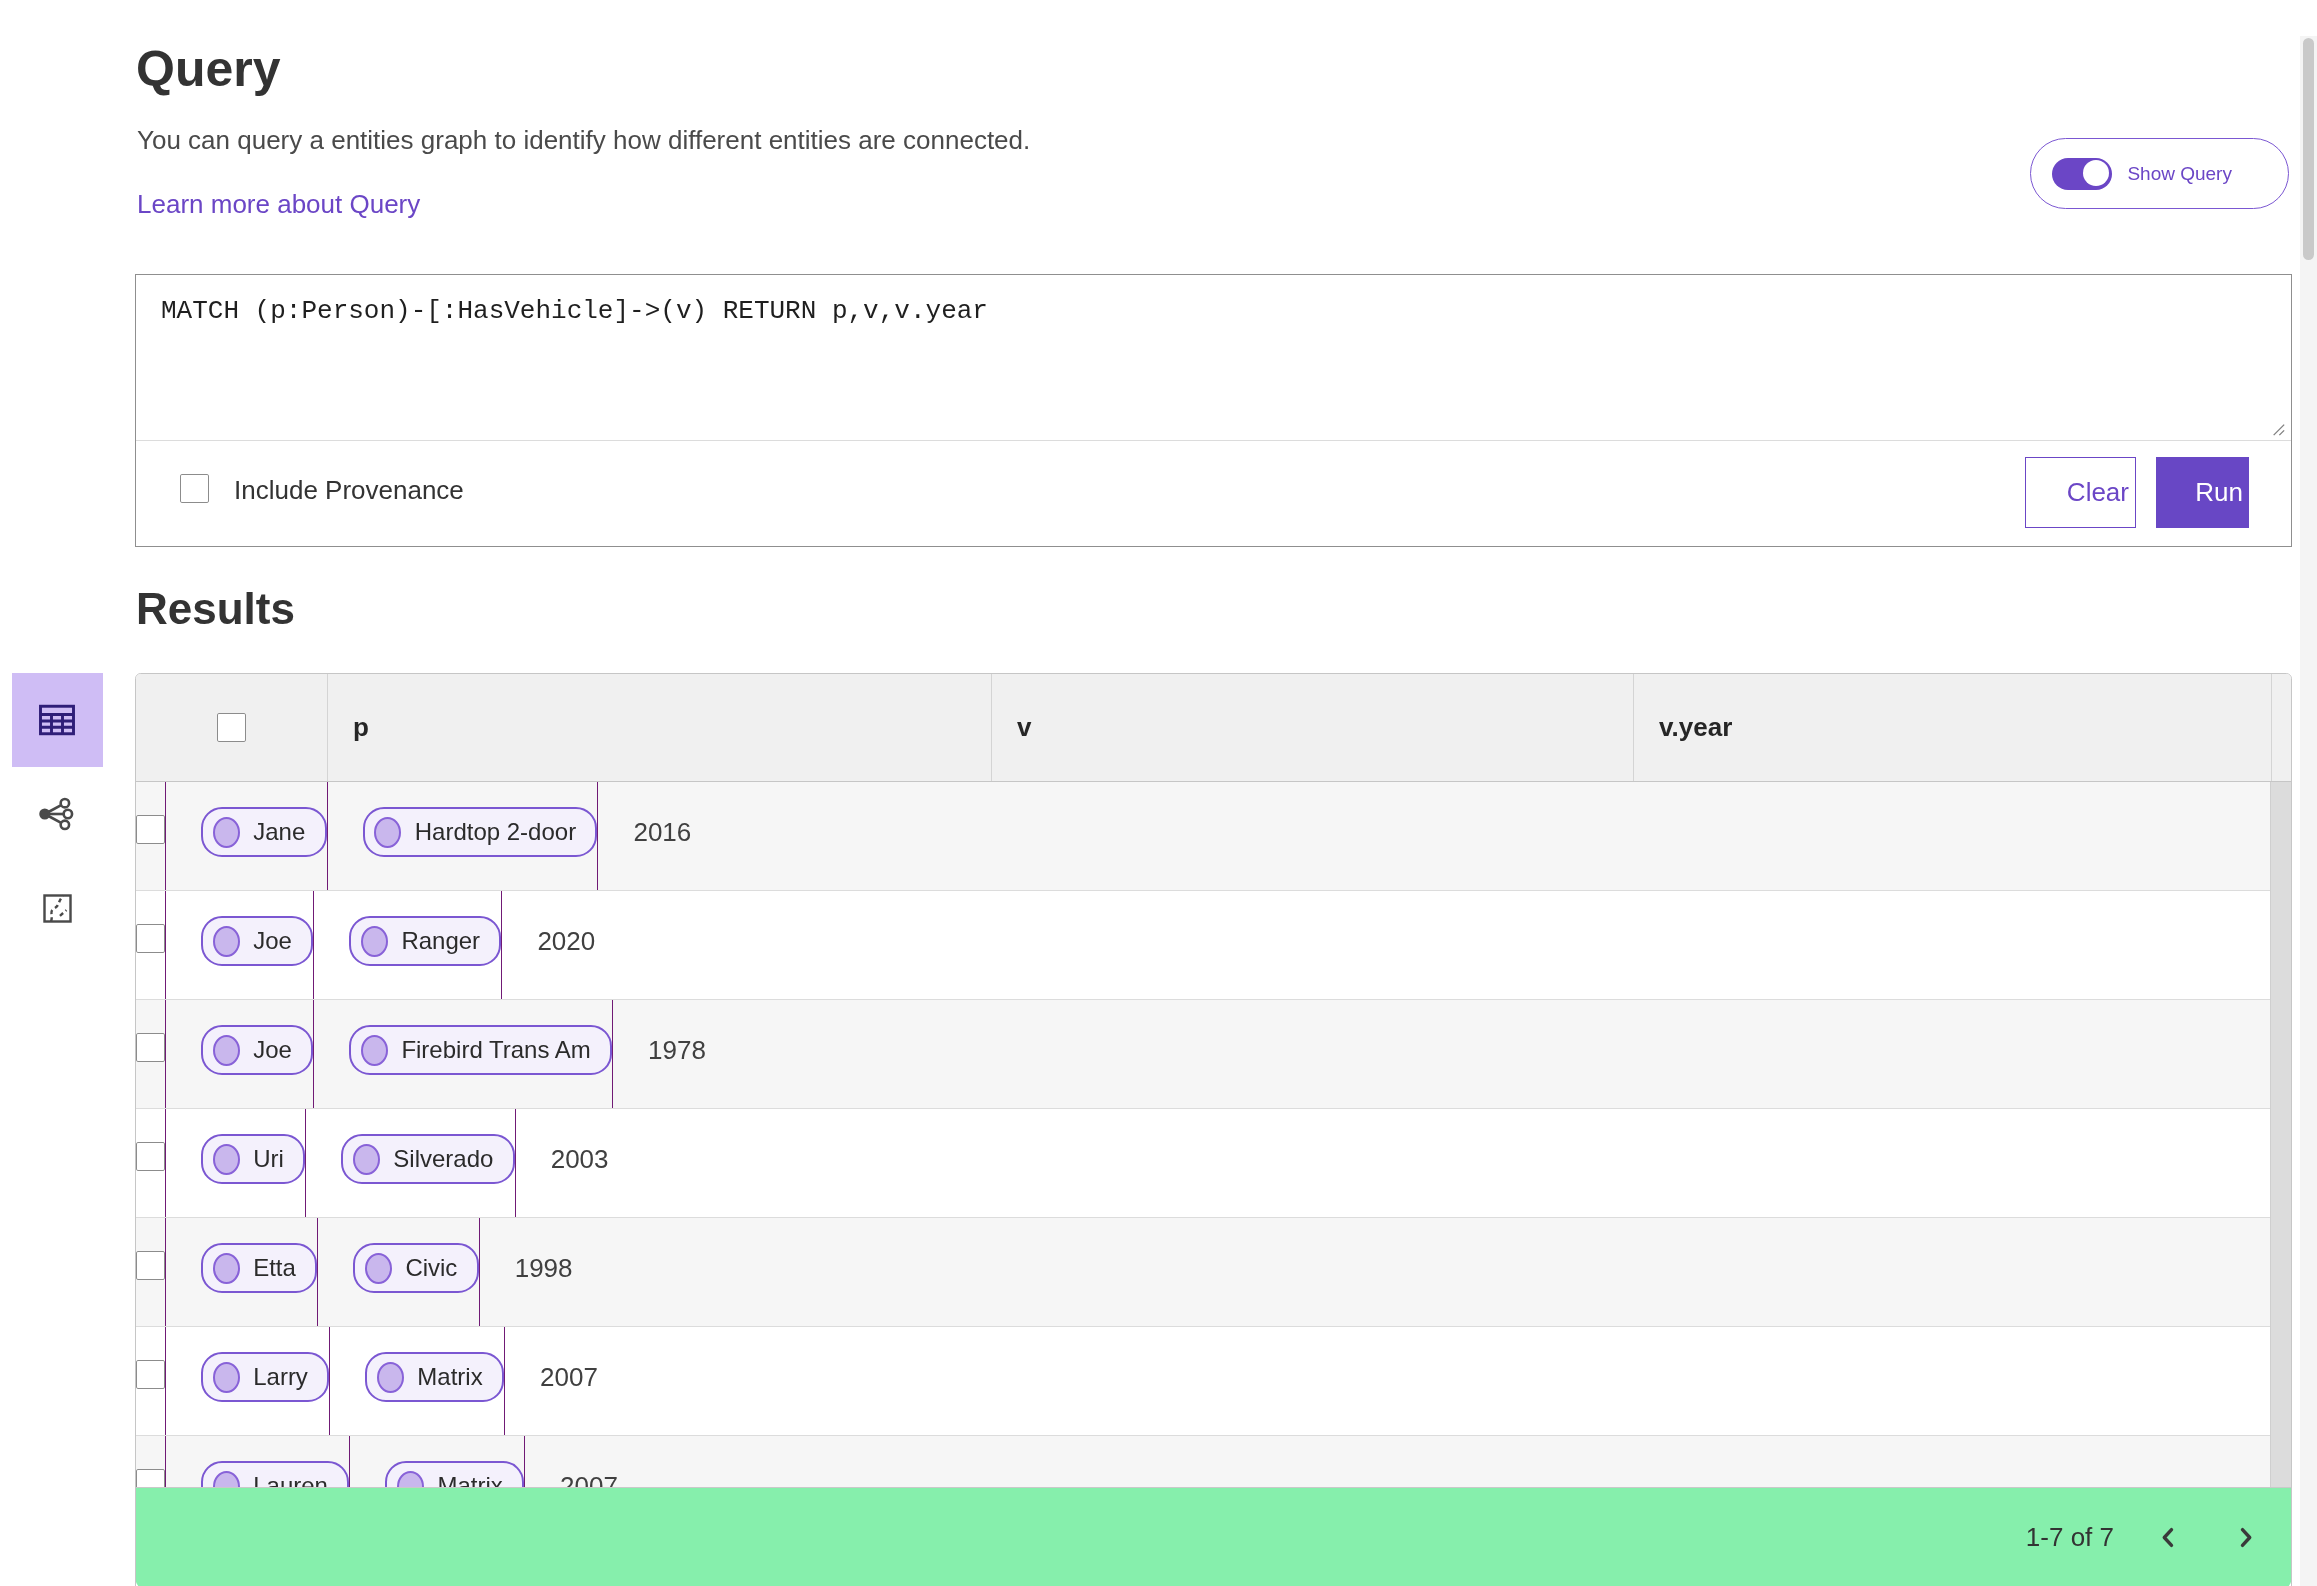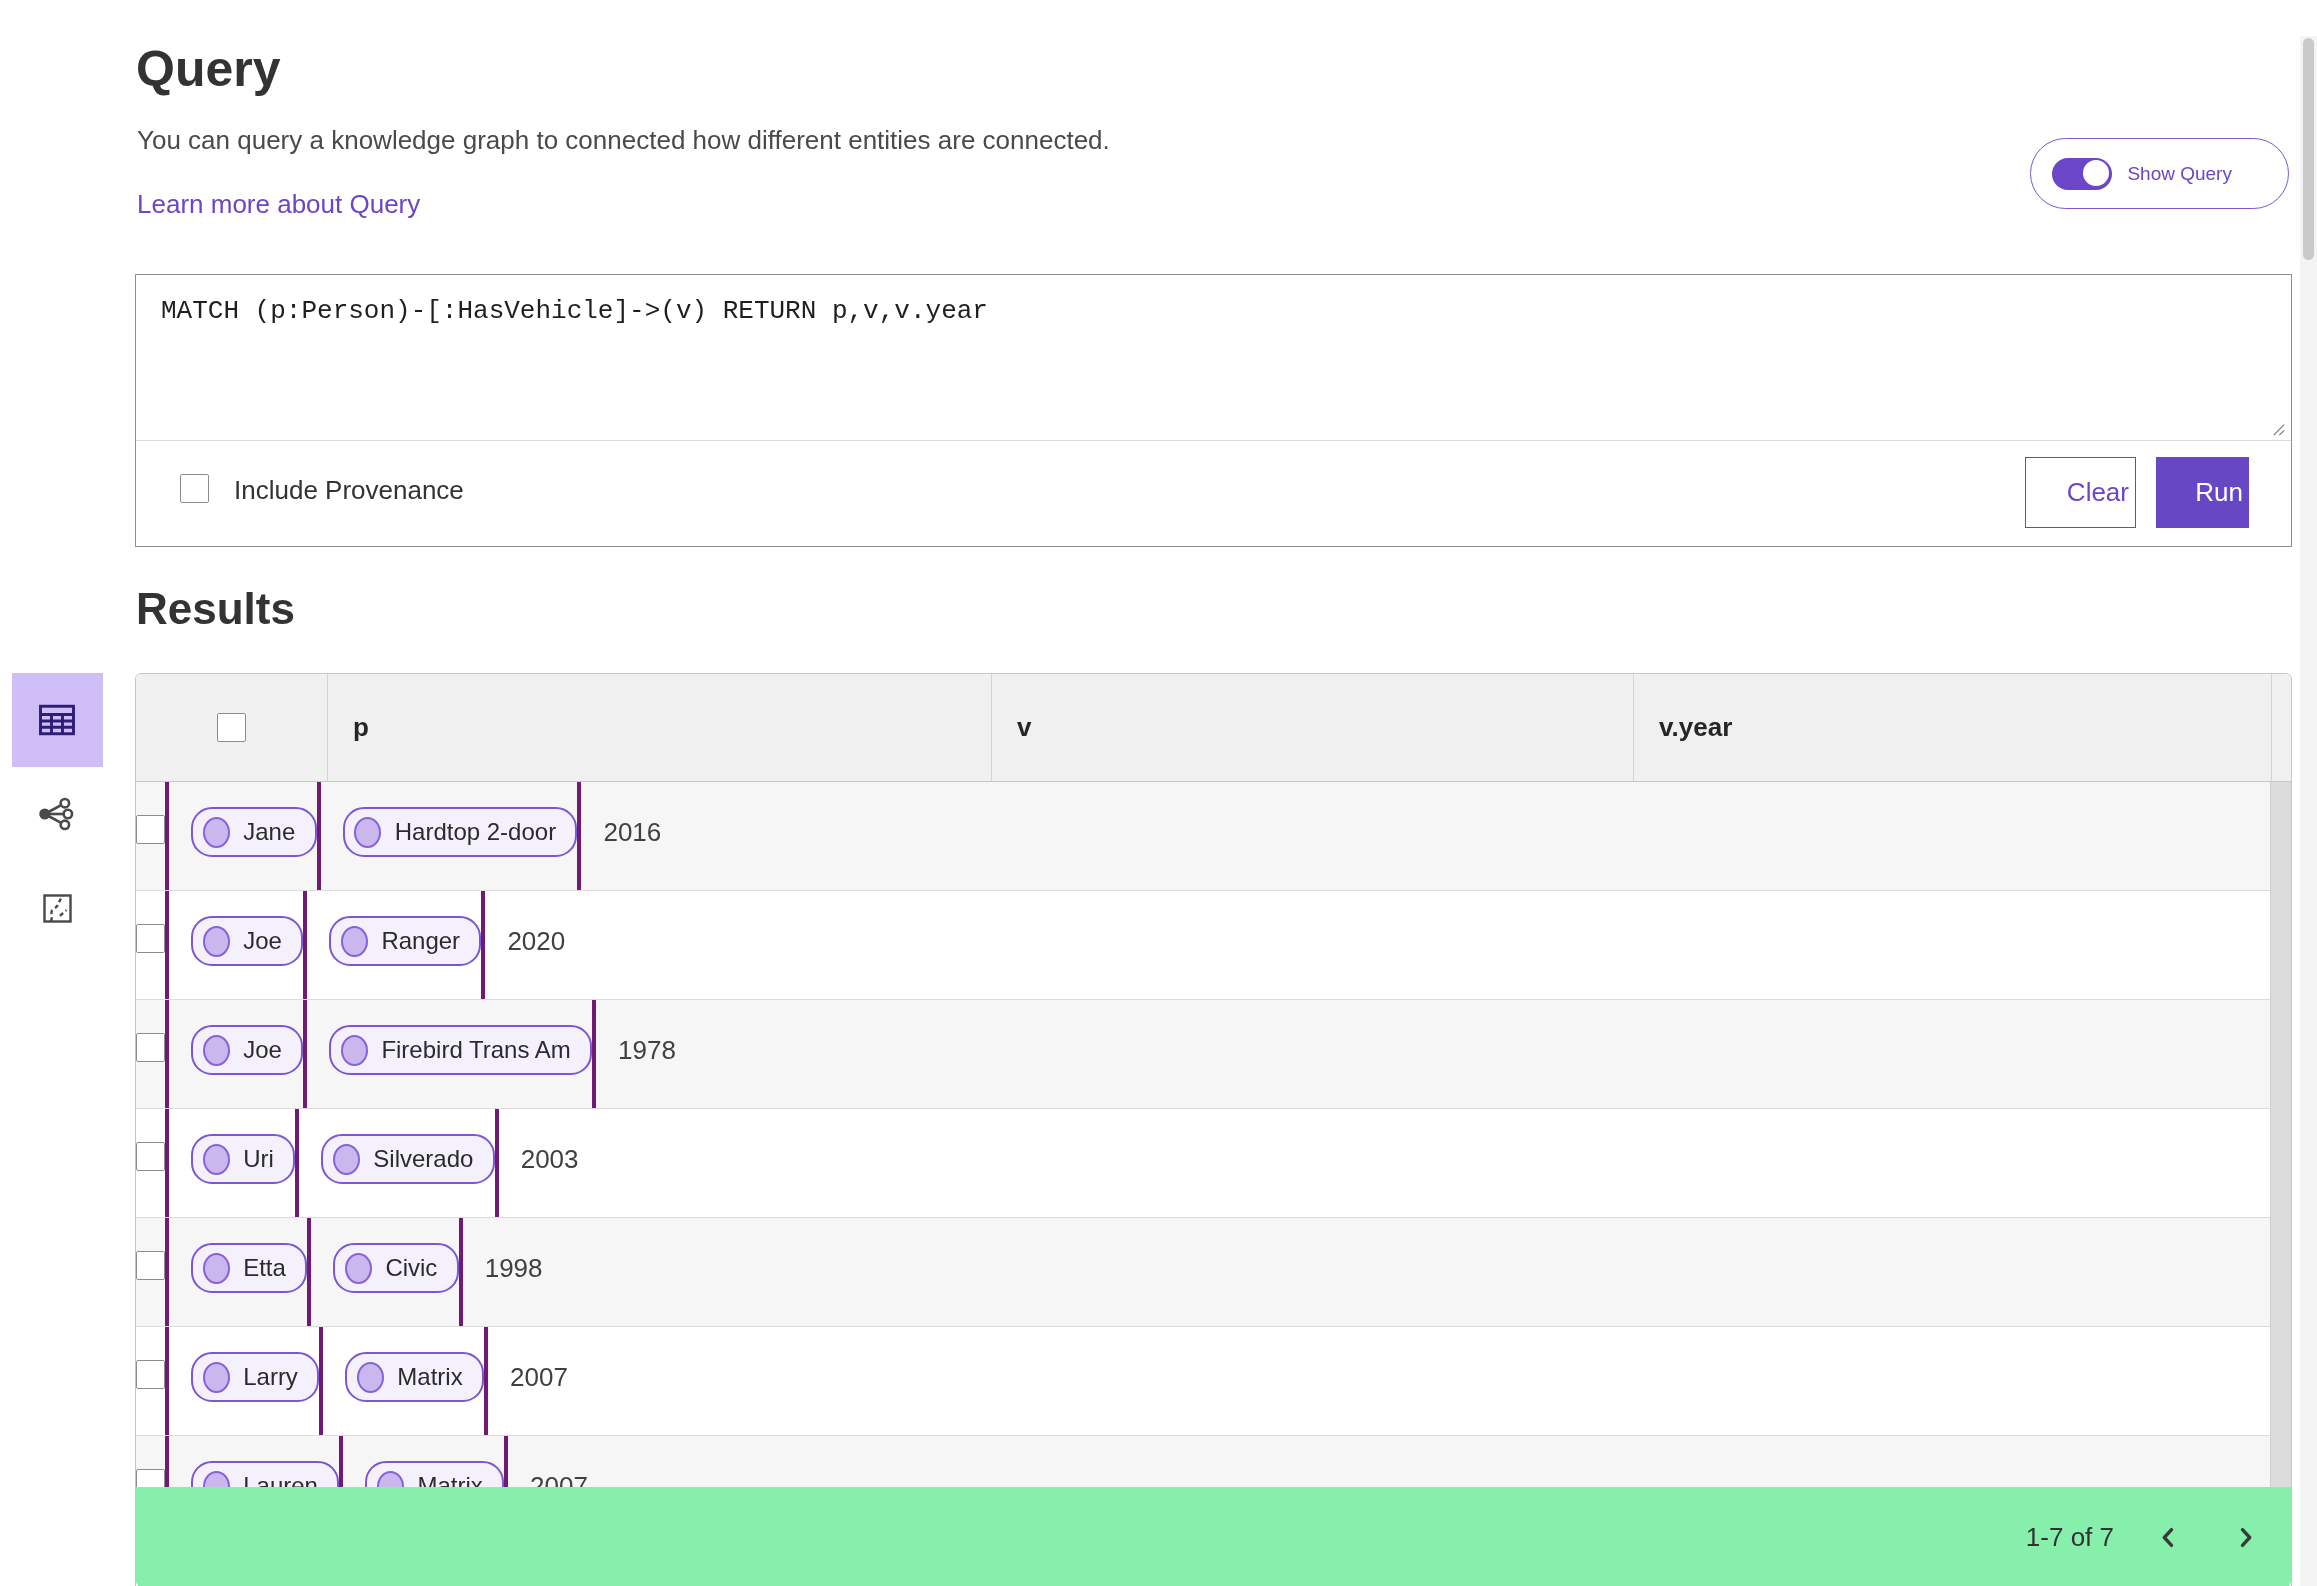--- a/index.html
+++ b/index.html
@@ -50,21 +50,21 @@
   .th:first-child{border-left:none;justify-content:center;padding-left:0;}
   .col-check{width:191px;flex:none;}
   .col-p{width:664px;flex:none;}
   .col-v{width:642px;flex:none;}
   .col-year{flex:1;}
   .col-sb{width:20px;flex:none;padding:0;}
 
   .tbody{position:absolute;top:108px;left:0;right:20px;bottom:100px;overflow:hidden;}
   .trow{display:flex;height:109px;box-sizing:border-box;border-bottom:1px solid #dcdcdc;background:#fff;}
   .trow.striped{background:#f6f6f6;}
-  .td{box-sizing:border-box;border-left:4px solid #701a75;padding:25px 0 0 22px;}
+  .td{box-sizing:border-box;border-left:1px solid #701a75;padding:25px 0 0 35px;}
   .td.cell-check{border-left:none;display:flex;justify-content:center;padding:33px 0 0 0;}
 
   .pill{display:inline-flex;align-items:center;height:50px;box-sizing:border-box;background:#f4f1fc;
         border:2.9px solid #7b57d2;border-radius:21px;padding:0 19.3px 0 9.7px;cursor:pointer;}
   .dot{width:27px;height:31px;box-sizing:border-box;border-radius:50%;background:#c9b7ed;border:2.9px solid #8862d8;
        margin-right:13.5px;flex:none;}
   .pill-label{font-size:24px;color:#2b2b2b;white-space:nowrap;}
   .year{display:inline-block;margin-top:9.7px;font-size:26px;color:#404040;}
 
   .sb-track{position:absolute;top:108px;right:0;width:20px;bottom:100px;background:#dcdcdc;border-left:1px solid #cfcfcf;}
@@ -80,21 +80,21 @@
   
   .bscroll{position:absolute;right:0;top:0;width:17.4px;height:1586px;background:#f4f4f4;}
   .bthumb{position:absolute;top:1.9px;left:2.9px;width:11.6px;height:222px;background:#c9c9c9;border-radius:6.8px;}
 </style>
 </head>
 <body>
 
 <div class="canvas">
 
   <h1 class="page-title">Query</h1>
-  <p class="query-desc">You can query a knowledge graph to connected how different entities are connected.</p>
+  <p class="query-desc">You can query a entities graph to identify how different entities are connected.</p>
   <a class="learn-link">Learn more about Query</a>
 
   <div class="show-query">
     <span class="toggle-track">
       <span class="toggle-knob"></span>
     </span>
     <span class="show-query-label">Show Query</span>
   </div>
 
   <div class="query-box">

